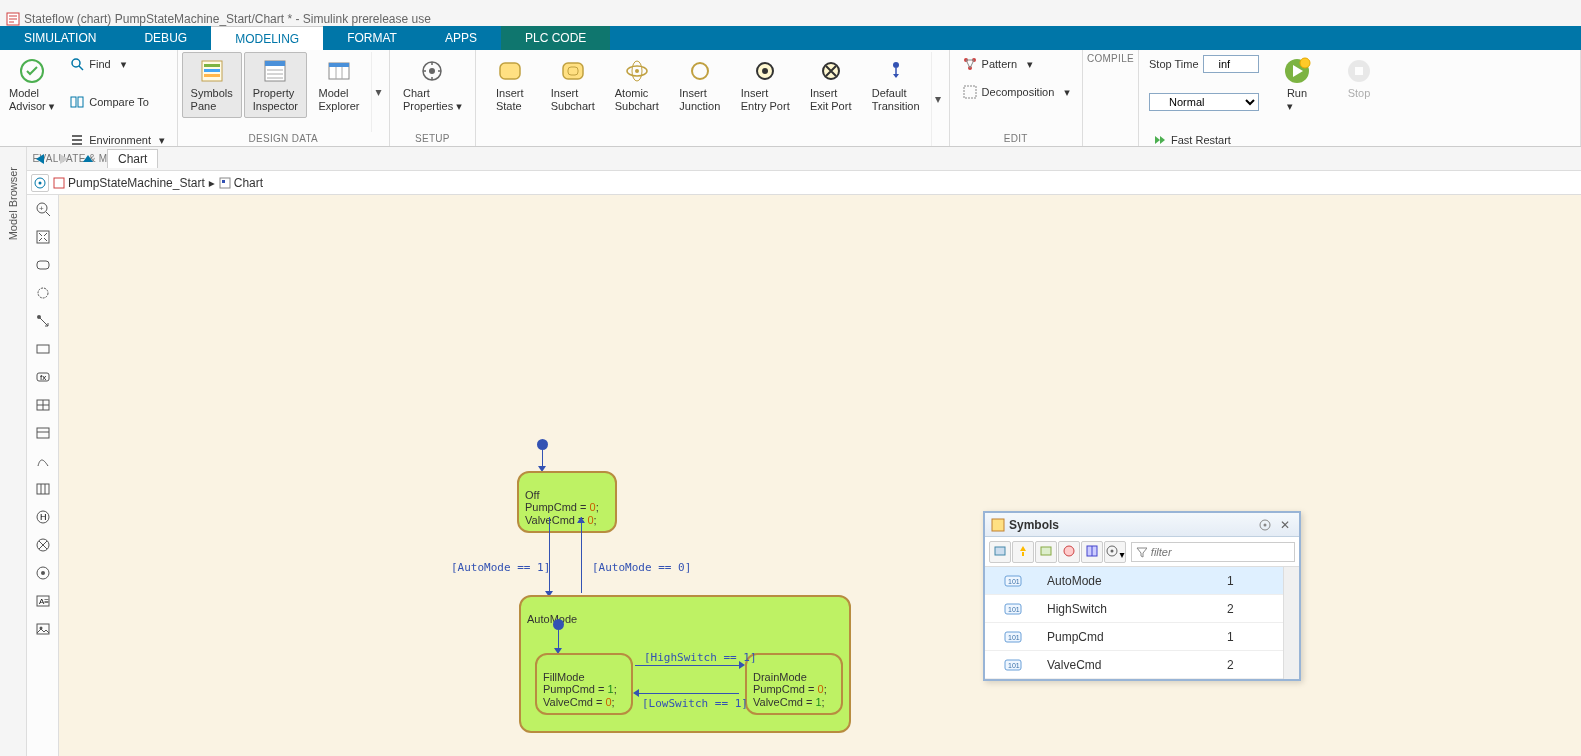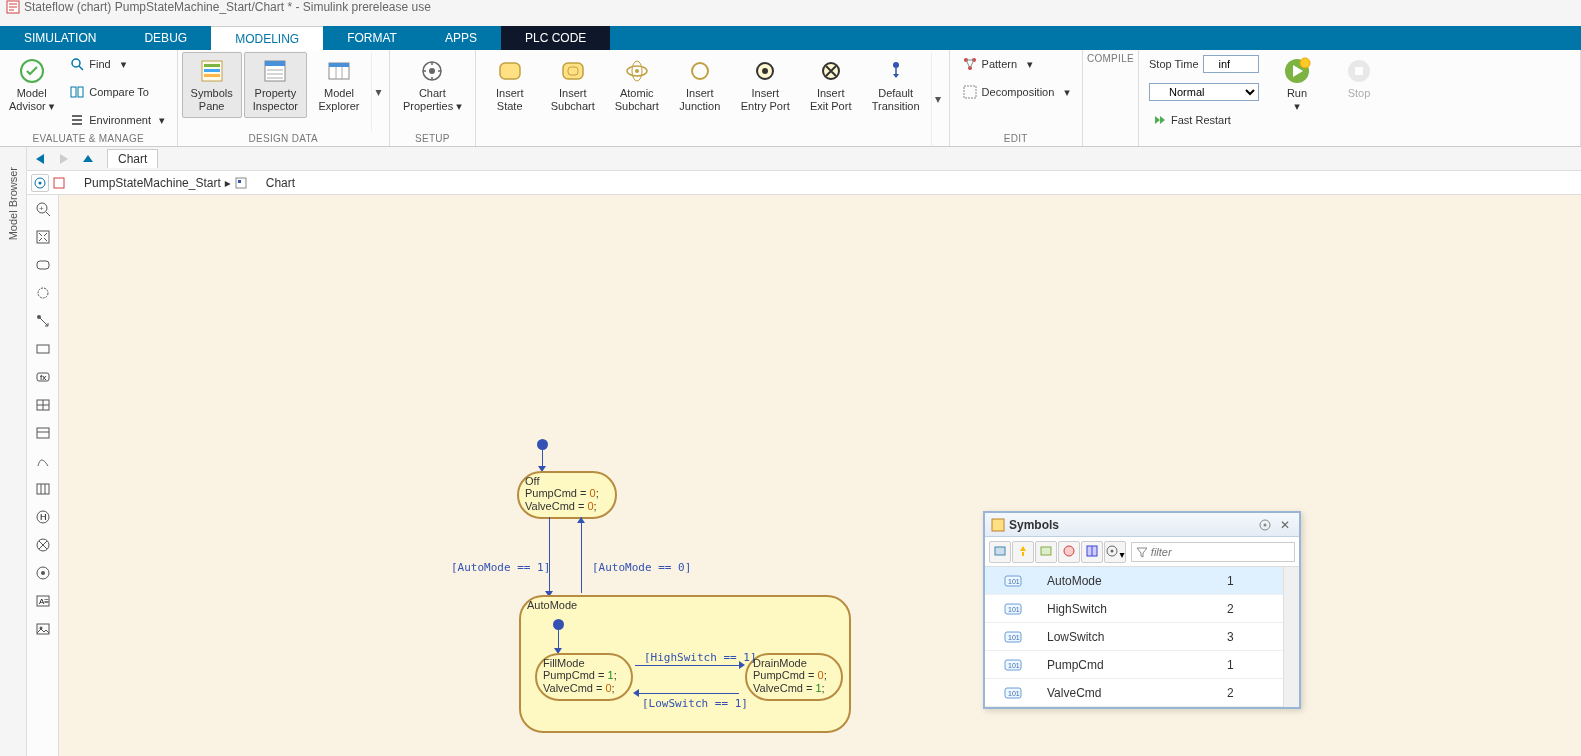--- a/index.html
+++ b/index.html
@@ -1,53 +1,53 @@
 <!DOCTYPE html>
 <html><head>
 <meta charset="utf-8">
 <style>
 *{box-sizing:border-box;margin:0;padding:0;font-family:"Segoe UI",Arial,sans-serif}
 body{width:1581px;height:756px;background:#fff;font-size:12px;color:#333;overflow:hidden}
-.title-bar{height:26px;display:flex;align-items:flex-start;padding:0 6px;gap:4px;background:#f5f5f5}
+.title-bar{height:26px;display:flex;align-items:flex-end;padding:0 6px;gap:4px;background:#f5f5f5}
 .title-bar svg{flex-shrink:0}
 .title-text{font-size:12px;color:#666}
 .tab-strip{height:24px;background:#0076a8;display:flex;align-items:flex-end}
 .tab-strip .tab{padding:0 24px;height:24px;line-height:24px;color:#fff;font-size:12px;cursor:pointer}
 .tab-strip .tab.active{background:#fff;color:#0076a8;border-top:1px solid #ccc}
 .ribbon{height:97px;background:#fcfcfc;border-bottom:1px solid #ccc;display:flex}
 .ribbon-group{border-right:1px solid #ddd;display:flex;flex-direction:column;padding:2px 4px 0}
 .ribbon-group-content{flex:1;display:flex;align-items:flex-start;gap:2px}
 .ribbon-group-label{text-align:center;font-size:10px;color:#777;padding:1px 0 2px;letter-spacing:.3px}
 .rb-btn-v{display:flex;flex-direction:column;align-items:center;justify-content:flex-start;padding:4px 8px;cursor:pointer;border:1px solid transparent;border-radius:2px;min-width:60px;gap:2px}
 .rb-btn-v.tight{min-width:48px;padding:4px 4px}
 .rb-btn-v .ico{height:28px;display:flex;align-items:center}
-.rb-btn-v .lbl{font-size:11px;text-align:center;line-height:13px}
+.rb-btn-v .lbl{font-size:11px;text-align:left;line-height:13px}
 .rb-btn-v.pressed{background:#e8e8e8;border-color:#bbb}
-.rb-col{display:flex;flex-direction:column;gap:8px;padding:2px}
+.rb-col{display:flex;flex-direction:column;gap:18px;padding:2px}
 .rb-btn-h{display:flex;align-items:center;gap:4px;padding:2px 6px;cursor:pointer;font-size:11px;white-space:nowrap}
 .rb-btn-h .ico{width:16px;height:16px;display:flex;align-items:center;justify-content:center}
 .rb-drop{display:flex;align-items:center;justify-content:center;width:14px;color:#555;cursor:pointer;align-self:stretch;border-left:1px solid #eee}
 .stoptime-row{display:flex;align-items:center;gap:4px;padding:1px 4px;font-size:11px}
 .stoptime-row input,.mode-select{border:1px solid #8aa8c5;font-size:11px;padding:1px 15px;height:18px}
 .mode-select{width:110px;background:#fff}
 .nav-strip{height:24px;background:#f5f5f5;border-bottom:1px solid #ddd;display:flex;align-items:center;padding:0 2px;gap:2px;margin-left:27px}
 .nav-arrow{width:22px;height:20px;display:flex;align-items:center;justify-content:center;cursor:pointer;color:#0076a8}
 .nav-arrow.dis{color:#bbb}
 .nav-tab{background:#fff;border:1px solid #ccc;border-bottom:none;padding:2px 10px;font-size:12px;margin-left:6px}
 .crumb-strip{height:24px;background:#fff;border-bottom:1px solid #ddd;display:flex;align-items:center;padding:0 4px;gap:4px;margin-left:27px;font-size:12px}
 .crumb-strip .targ{width:18px;height:18px;border:1px solid #ccc;border-radius:2px;display:flex;align-items:center;justify-content:center;cursor:pointer}
-.crumb-item{display:flex;align-items:center;gap:19px;cursor:pointer}
+.crumb-item{display:flex;align-items:center;gap:3px;cursor:pointer}
 .model-browser{position:absolute;left:0;top:147px;bottom:0;width:27px;background:#f5f5f5;border-right:1px solid #ddd;display:flex;align-items:flex-start;justify-content:center;padding-top:20px}
 .model-browser span{writing-mode:vertical-rl;transform:rotate(180deg);font-size:11px;color:#555}
 .canvas-area{position:absolute;left:27px;top:195px;right:0;bottom:0;background:#faf3e3}
 .palette{position:absolute;left:0;top:0;bottom:0;width:32px;background:#fcfcfc;border-right:1px solid #ddd;display:flex;flex-direction:column;align-items:center;padding-top:2px;gap:4px}
 .pal-btn{width:24px;height:24px;display:flex;align-items:center;justify-content:center;cursor:pointer;color:#555}
 .canvas{position:absolute;left:32px;top:0;right:0;bottom:0}
 
-.state{position:absolute;border:2px solid #b88c40;border-radius:24px;background:#fef9c3;padding:2px 6px 4px;font-size:11px}
+.state{position:absolute;border:2px solid #b88c40;border-radius:12px;background:#bef264;padding:16px 6px 4px;font-size:11px}
 .state .name{font-weight:400}
 .state .body{font-family:Consolas,monospace;font-size:11px;line-height:13px}
 .num-o{color:#c95f00}
 .num-g{color:#1a8a1a}
 .trans-lbl{position:absolute;font-family:Consolas,monospace;font-size:11px;color:#3352b3}
 .init-dot{position:absolute;width:11px;height:11px;border-radius:50%;background:#3352b3}
 .conn{position:absolute;background:#3352b3}
 .arrow-d{position:absolute;width:0;height:0;border-left:4px solid transparent;border-right:4px solid transparent;border-top:6px solid #3352b3}
 .arrow-r{position:absolute;width:0;height:0;border-top:4px solid transparent;border-bottom:4px solid transparent;border-left:6px solid #3352b3}
 .arrow-l{position:absolute;width:0;height:0;border-top:4px solid transparent;border-bottom:4px solid transparent;border-right:6px solid #3352b3}
@@ -82,21 +82,21 @@
     </svg>
   <span class="title-text">Stateflow (chart) PumpStateMachine_Start/Chart * - Simulink prerelease use</span>
 </div>
 
 <div class="tab-strip">
   <div class="tab">SIMULATION</div>
   <div class="tab">DEBUG</div>
   <div class="tab active">MODELING</div>
   <div class="tab">FORMAT</div>
   <div class="tab">APPS</div>
-  <div class="tab" style="background:#0f172a">PLC CODE</div>
+  <div class="tab" style="background:#0f766e">PLC CODE</div>
 </div>
 
 <div class="ribbon">
 
   <div class="ribbon-group">
     <div class="ribbon-group-content">
       <div class="rb-btn-v tight">
         <span class="ico">
             <svg width="26" height="26">
               <circle cx="13" cy="13" r="11" fill="none" stroke="#4caf50" stroke-width="2"></circle>
@@ -611,31 +611,20 @@
               <div class="c-val"></div>
               <div class="c-port">2</div>
             </div>
             <div class="sym-row">
               <div class="c-type">
                 <svg width="20" height="16">
                   <rect x="2" y="3" width="16" height="10" rx="2" fill="#eef6ff" stroke="#6aa0d8"></rect>
                   <text x="5" y="11" font-size="7" fill="#3a70a8">101</text>
                 </svg>
               </div>
-              <div class="c-name">LowSwitch</div>
-              <div class="c-val"></div>
-              <div class="c-port">3</div>
-            </div>
-            <div class="sym-row">
-              <div class="c-type">
-                <svg width="20" height="16">
-                  <rect x="2" y="3" width="16" height="10" rx="2" fill="#eef6ff" stroke="#6aa0d8"></rect>
-                  <text x="5" y="11" font-size="7" fill="#3a70a8">101</text>
-                </svg>
-              </div>
               <div class="c-name">PumpCmd</div>
               <div class="c-val"></div>
               <div class="c-port">1</div>
             </div>
             <div class="sym-row">
               <div class="c-type">
                 <svg width="20" height="16">
                   <rect x="2" y="3" width="16" height="10" rx="2" fill="#eef6ff" stroke="#6aa0d8"></rect>
                   <text x="5" y="11" font-size="7" fill="#3a70a8">101</text>
                 </svg>

